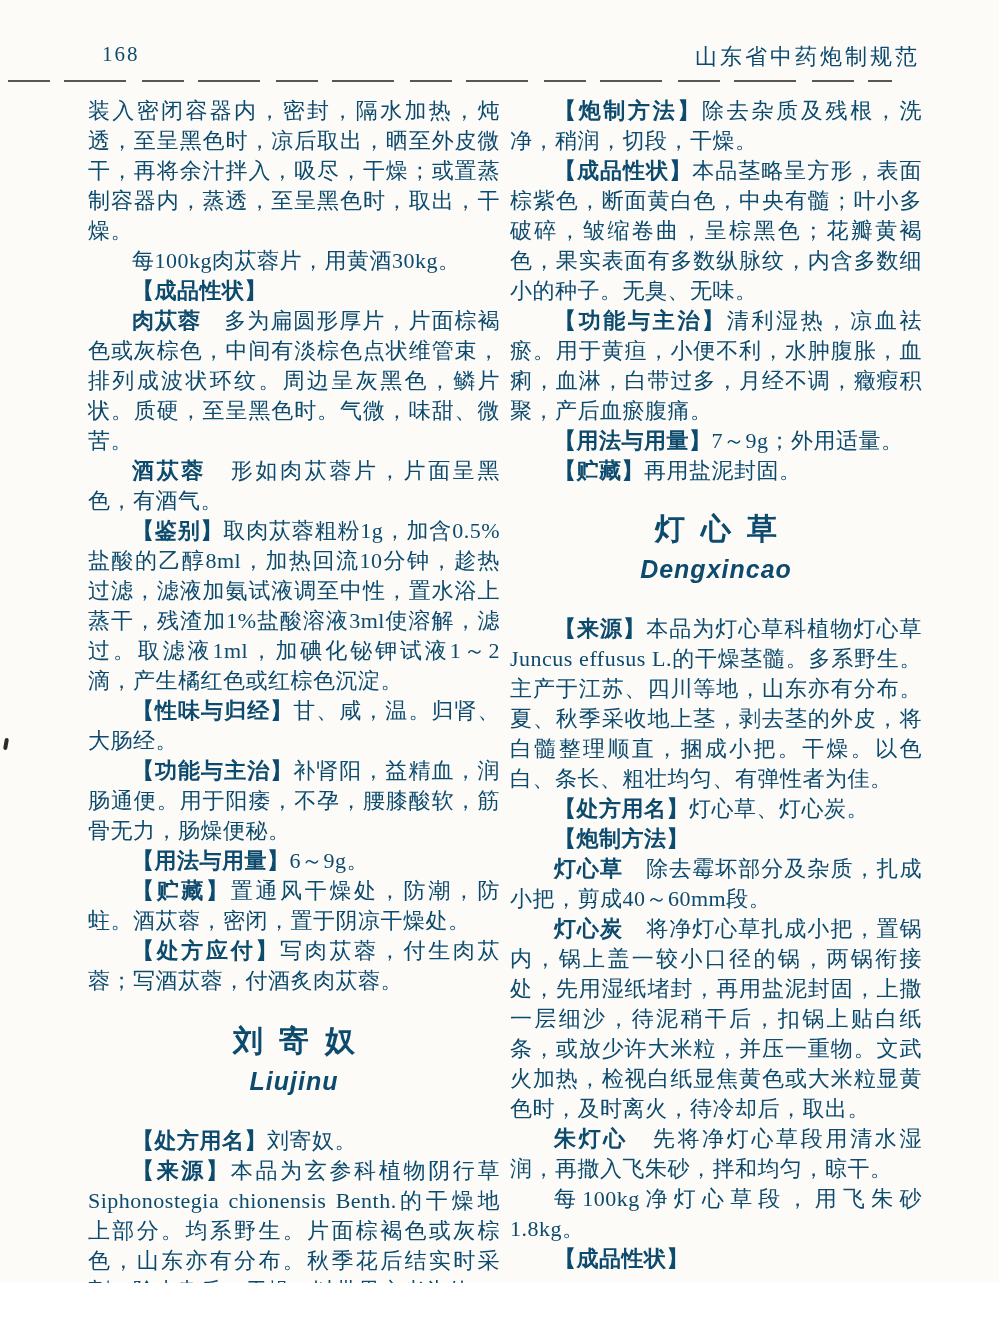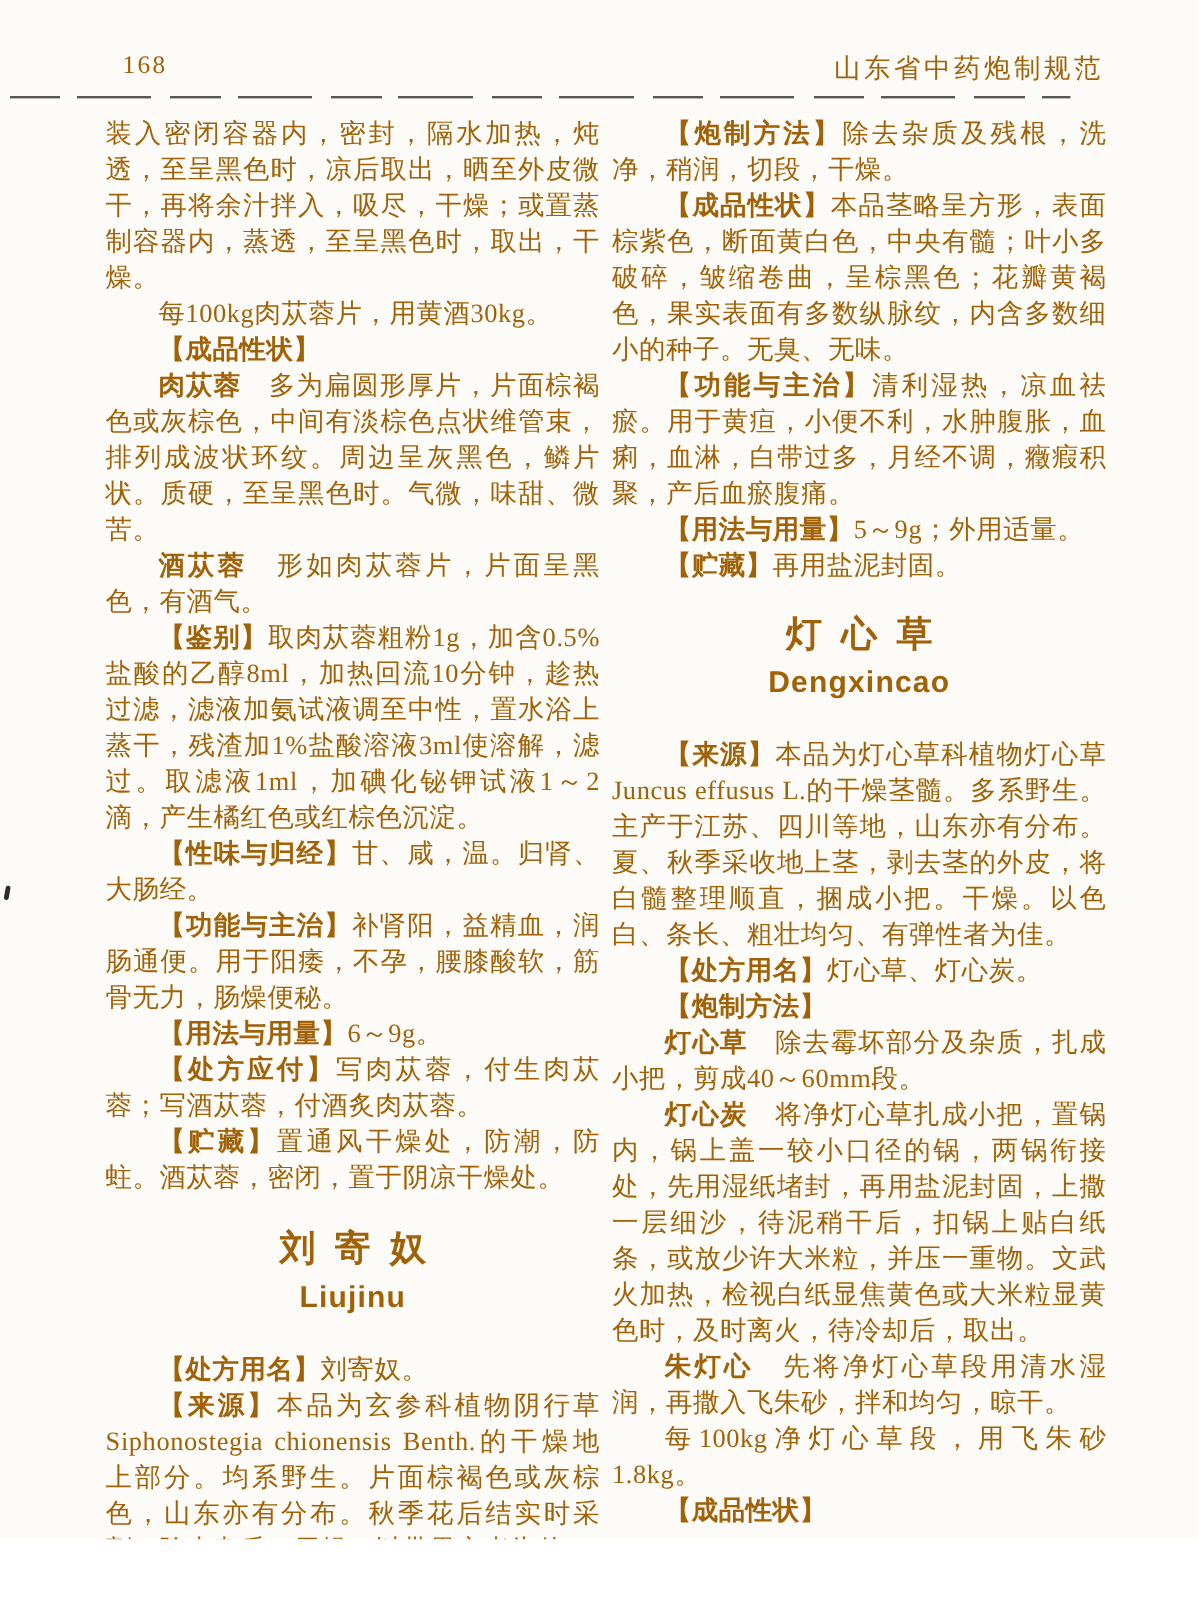--- a/index.html
+++ b/index.html
@@ -2,21 +2,21 @@
 <html><head>
 <meta charset="utf-8">
 <style>
   html, body { margin: 0; padding: 0; background: #ffffff; }
   .page {
     position: relative;
     width: 999px;
     height: 1283px;
     box-sizing: border-box;
     background: #fcfbf8;
-    color: #a16207;
+    color: #0c4a6e;
     font-family: "Liberation Serif", "DejaVu Serif", serif;
     overflow: hidden;
   }
   .page-header {
     position: absolute;
     top: 42px;
     left: 88px;
     right: 79px;
     height: 34px;
   }
@@ -85,20 +85,21 @@
     text-indent: 16px;
     line-height: 38px;
   }
   .section-pinyin {
     font-size: 25px;
     font-weight: 700;
     font-family: "Liberation Sans", "DejaVu Sans", sans-serif;
     letter-spacing: 1px;
     line-height: 34px;
     margin-top: 4px;
+    font-style: italic;
   }
   .scan-speck {
     position: absolute;
     left: 4px;
     top: 738px;
     width: 4px;
     height: 12px;
     background: #2e2c2a;
     border-radius: 2px;
     transform: rotate(10deg);
@@ -122,37 +123,37 @@
     <div class="column">
       <p class="para no-indent"><span class="para-label"></span><span>装入密闭容器内，密封，隔水加热，炖透，至呈黑色时，凉后取出，晒至外皮微干，再将余汁拌入，吸尽，干燥；或置蒸制容器内，蒸透，至呈黑色时，取出，干燥。</span></p>
       <p class="para"><span class="para-label"></span><span>每100kg肉苁蓉片，用黄酒30kg。</span></p>
       <p class="para"><span class="para-label">【成品性状】</span><span></span></p>
       <p class="para"><span class="para-label">肉苁蓉　</span><span>多为扁圆形厚片，片面棕褐色或灰棕色，中间有淡棕色点状维管束，排列成波状环纹。周边呈灰黑色，鳞片状。质硬，至呈黑色时。气微，味甜、微苦。</span></p>
       <p class="para"><span class="para-label">酒苁蓉　</span><span>形如肉苁蓉片，片面呈黑色，有酒气。</span></p>
       <p class="para"><span class="para-label">【鉴别】</span><span>取肉苁蓉粗粉1g，加含0.5%盐酸的乙醇8ml，加热回流10分钟，趁热过滤，滤液加氨试液调至中性，置水浴上蒸干，残渣加1%盐酸溶液3ml使溶解，滤过。取滤液1ml，加碘化铋钾试液1～2滴，产生橘红色或红棕色沉淀。</span></p>
       <p class="para"><span class="para-label">【性味与归经】</span><span>甘、咸，温。归肾、大肠经。</span></p>
       <p class="para"><span class="para-label">【功能与主治】</span><span>补肾阳，益精血，润肠通便。用于阳痿，不孕，腰膝酸软，筋骨无力，肠燥便秘。</span></p>
       <p class="para"><span class="para-label">【用法与用量】</span><span>6～9g。</span></p>
+      <p class="para"><span class="para-label">【贮藏】</span><span>置通风干燥处，防潮，防蛀。酒苁蓉，密闭，置于阴凉干燥处。</span></p>
       <p class="para"><span class="para-label">【处方应付】</span><span>写肉苁蓉，付生肉苁蓉；写酒苁蓉，付酒炙肉苁蓉。</span></p>
-      <p class="para"><span class="para-label">【贮藏】</span><span>置通风干燥处，防潮，防蛀。酒苁蓉，密闭，置于阴凉干燥处。</span></p>
 
       <div class="section-heading">
         <div class="section-title">刘寄奴</div>
         <div class="section-pinyin">Liujinu</div>
       </div>
 
       <p class="para"><span class="para-label">【处方用名】</span><span>刘寄奴。</span></p>
       <p class="para"><span class="para-label">【来源】</span><span>本品为玄参科植物阴行草Siphonostegia chionensis Benth.的干燥地上部分。均系野生。片面棕褐色或灰棕色，山东亦有分布。秋季花后结实时采割，除去杂质，干燥。以带果实者为佳。</span></p>
     </div>
 
     <div class="column">
       <p class="para"><span class="para-label">【炮制方法】</span><span>除去杂质及残根，洗净，稍润，切段，干燥。</span></p>
       <p class="para"><span class="para-label">【成品性状】</span><span>本品茎略呈方形，表面棕紫色，断面黄白色，中央有髓；叶小多破碎，皱缩卷曲，呈棕黑色；花瓣黄褐色，果实表面有多数纵脉纹，内含多数细小的种子。无臭、无味。</span></p>
       <p class="para"><span class="para-label">【功能与主治】</span><span>清利湿热，凉血祛瘀。用于黄疸，小便不利，水肿腹胀，血痢，血淋，白带过多，月经不调，癥瘕积聚，产后血瘀腹痛。</span></p>
-      <p class="para"><span class="para-label">【用法与用量】</span><span>5～9g；外用适量。</span></p>
+      <p class="para"><span class="para-label">【用法与用量】</span><span>7～9g；外用适量。</span></p>
       <p class="para"><span class="para-label">【贮藏】</span><span>再用盐泥封固。</span></p>
 
       <div class="section-heading right-sec">
         <div class="section-title">灯心草</div>
         <div class="section-pinyin">Dengxincao</div>
       </div>
 
       <p class="para"><span class="para-label">【来源】</span><span>本品为灯心草科植物灯心草Juncus effusus L.的干燥茎髓。多系野生。主产于江苏、四川等地，山东亦有分布。夏、秋季采收地上茎，剥去茎的外皮，将白髓整理顺直，捆成小把。干燥。以色白、条长、粗壮均匀、有弹性者为佳。</span></p>
       <p class="para"><span class="para-label">【处方用名】</span><span>灯心草、灯心炭。</span></p>
       <p class="para"><span class="para-label">【炮制方法】</span><span></span></p>

